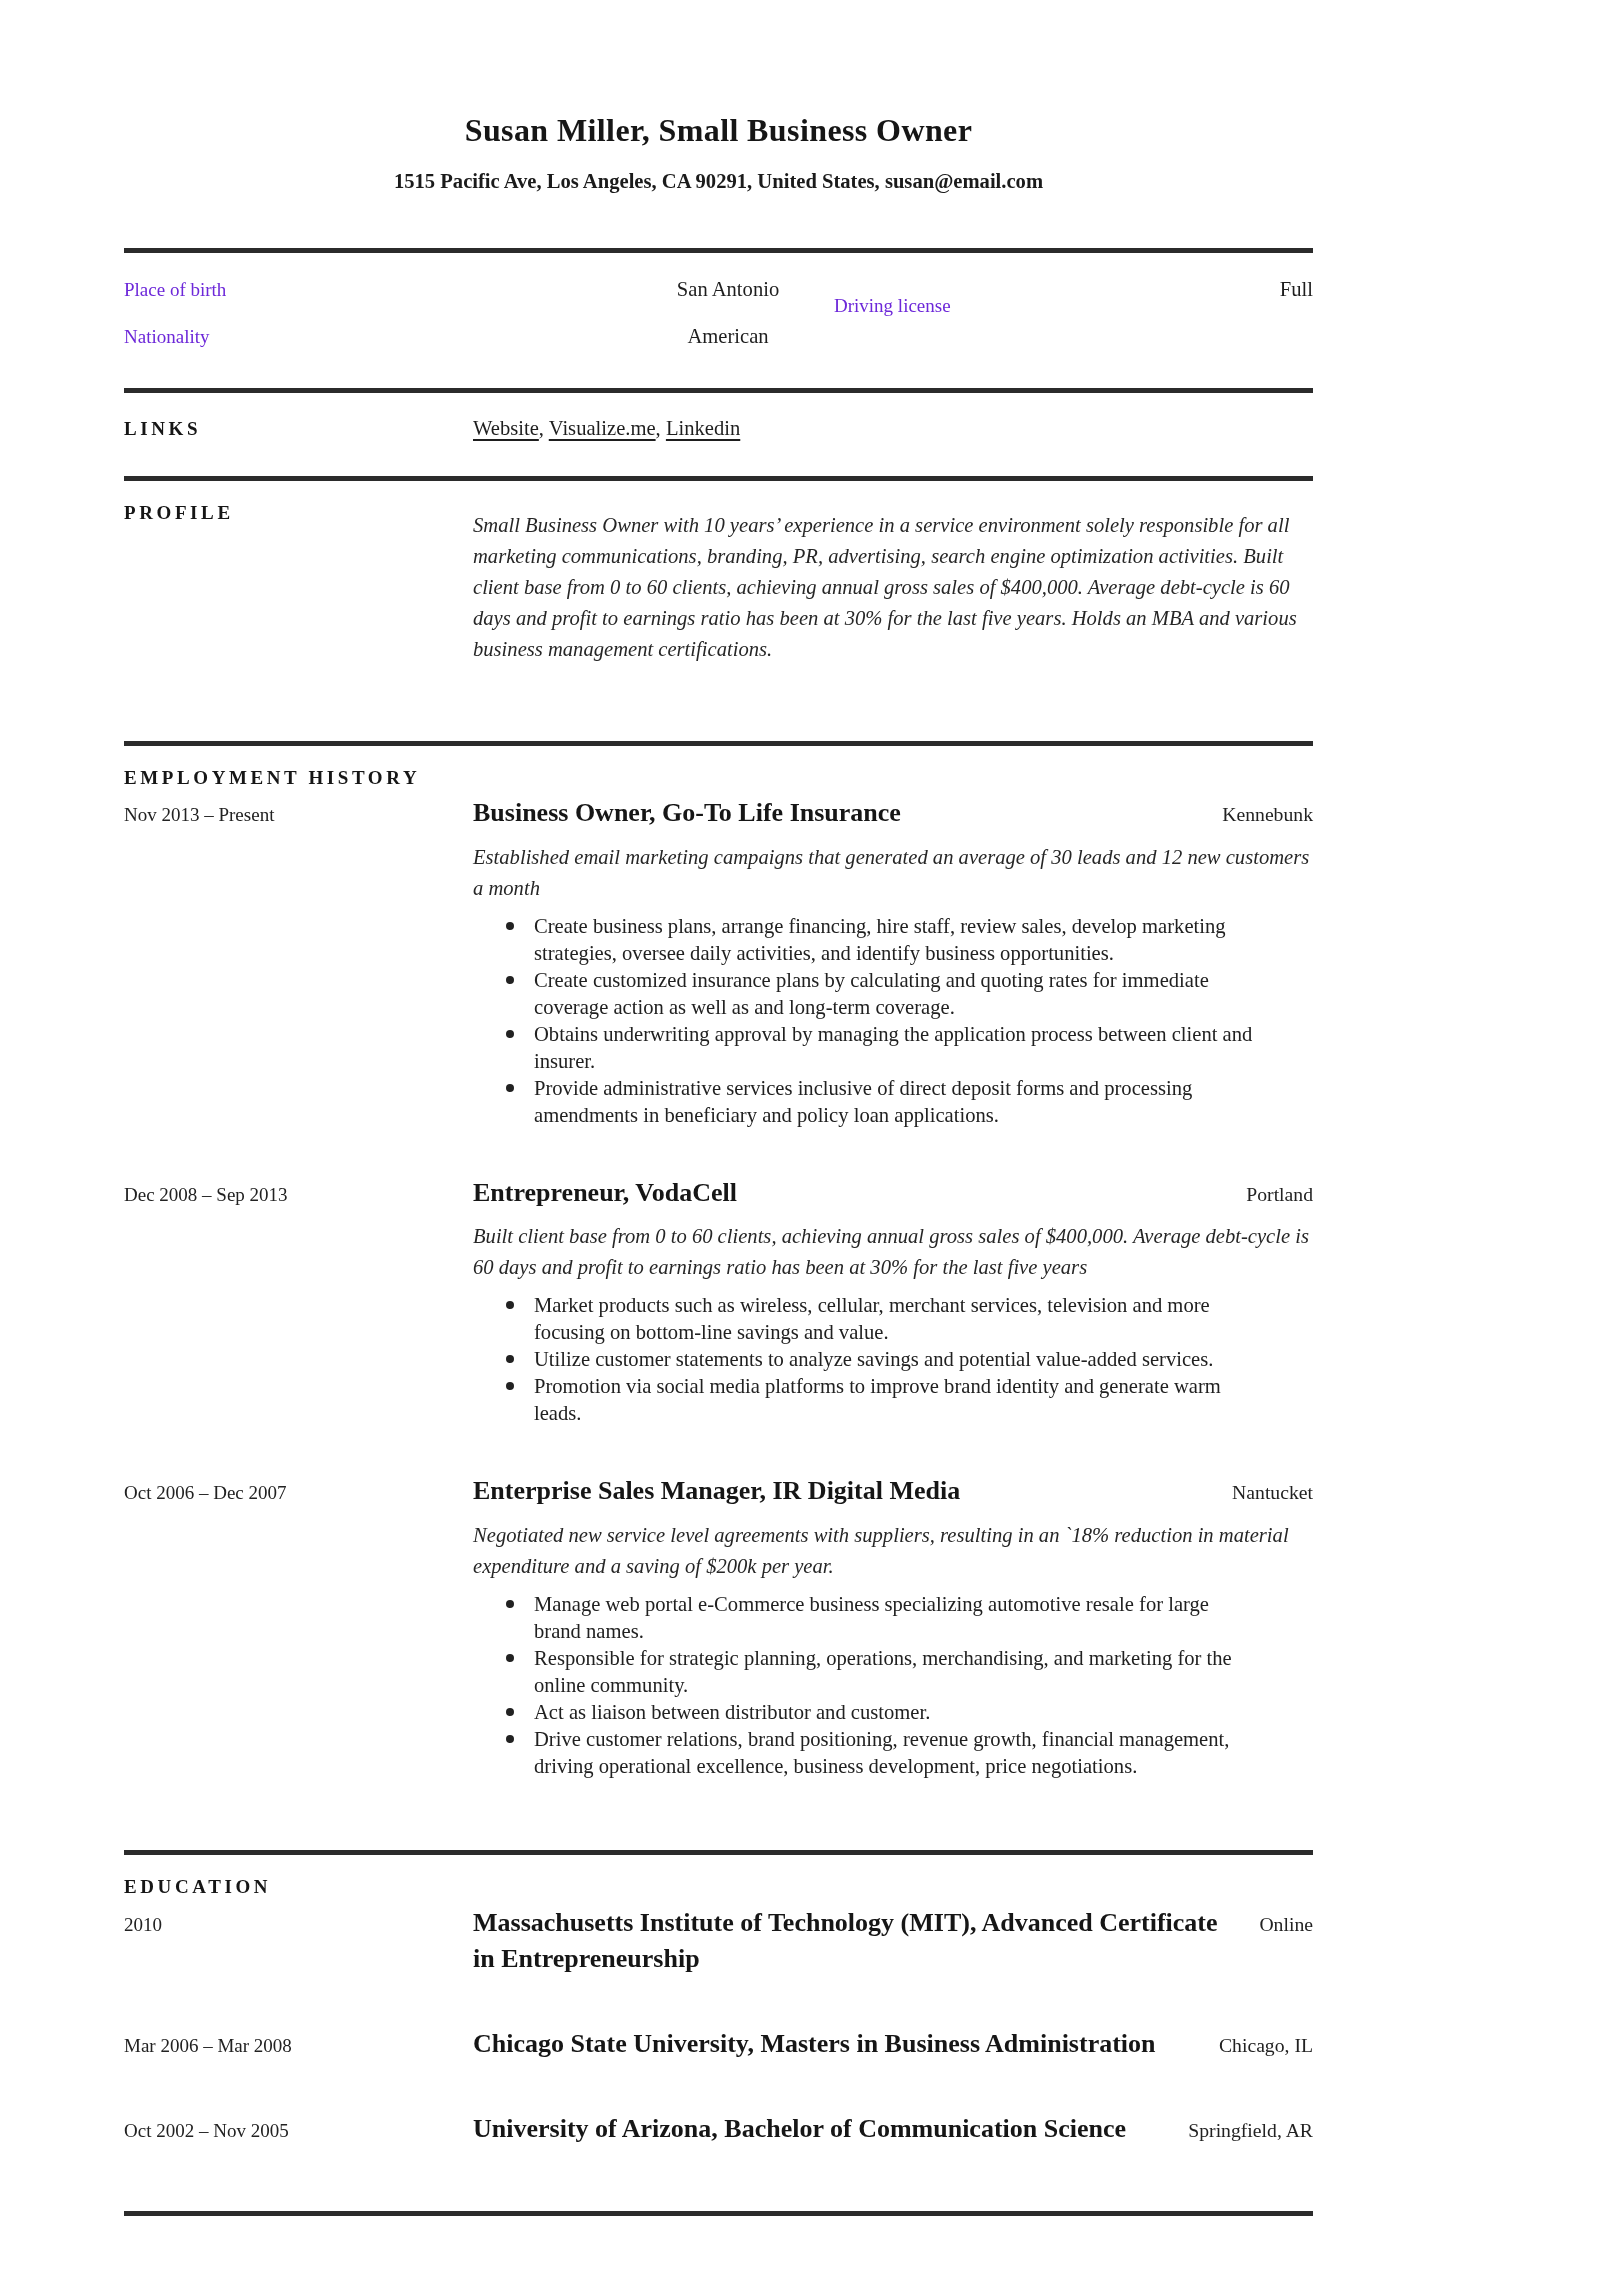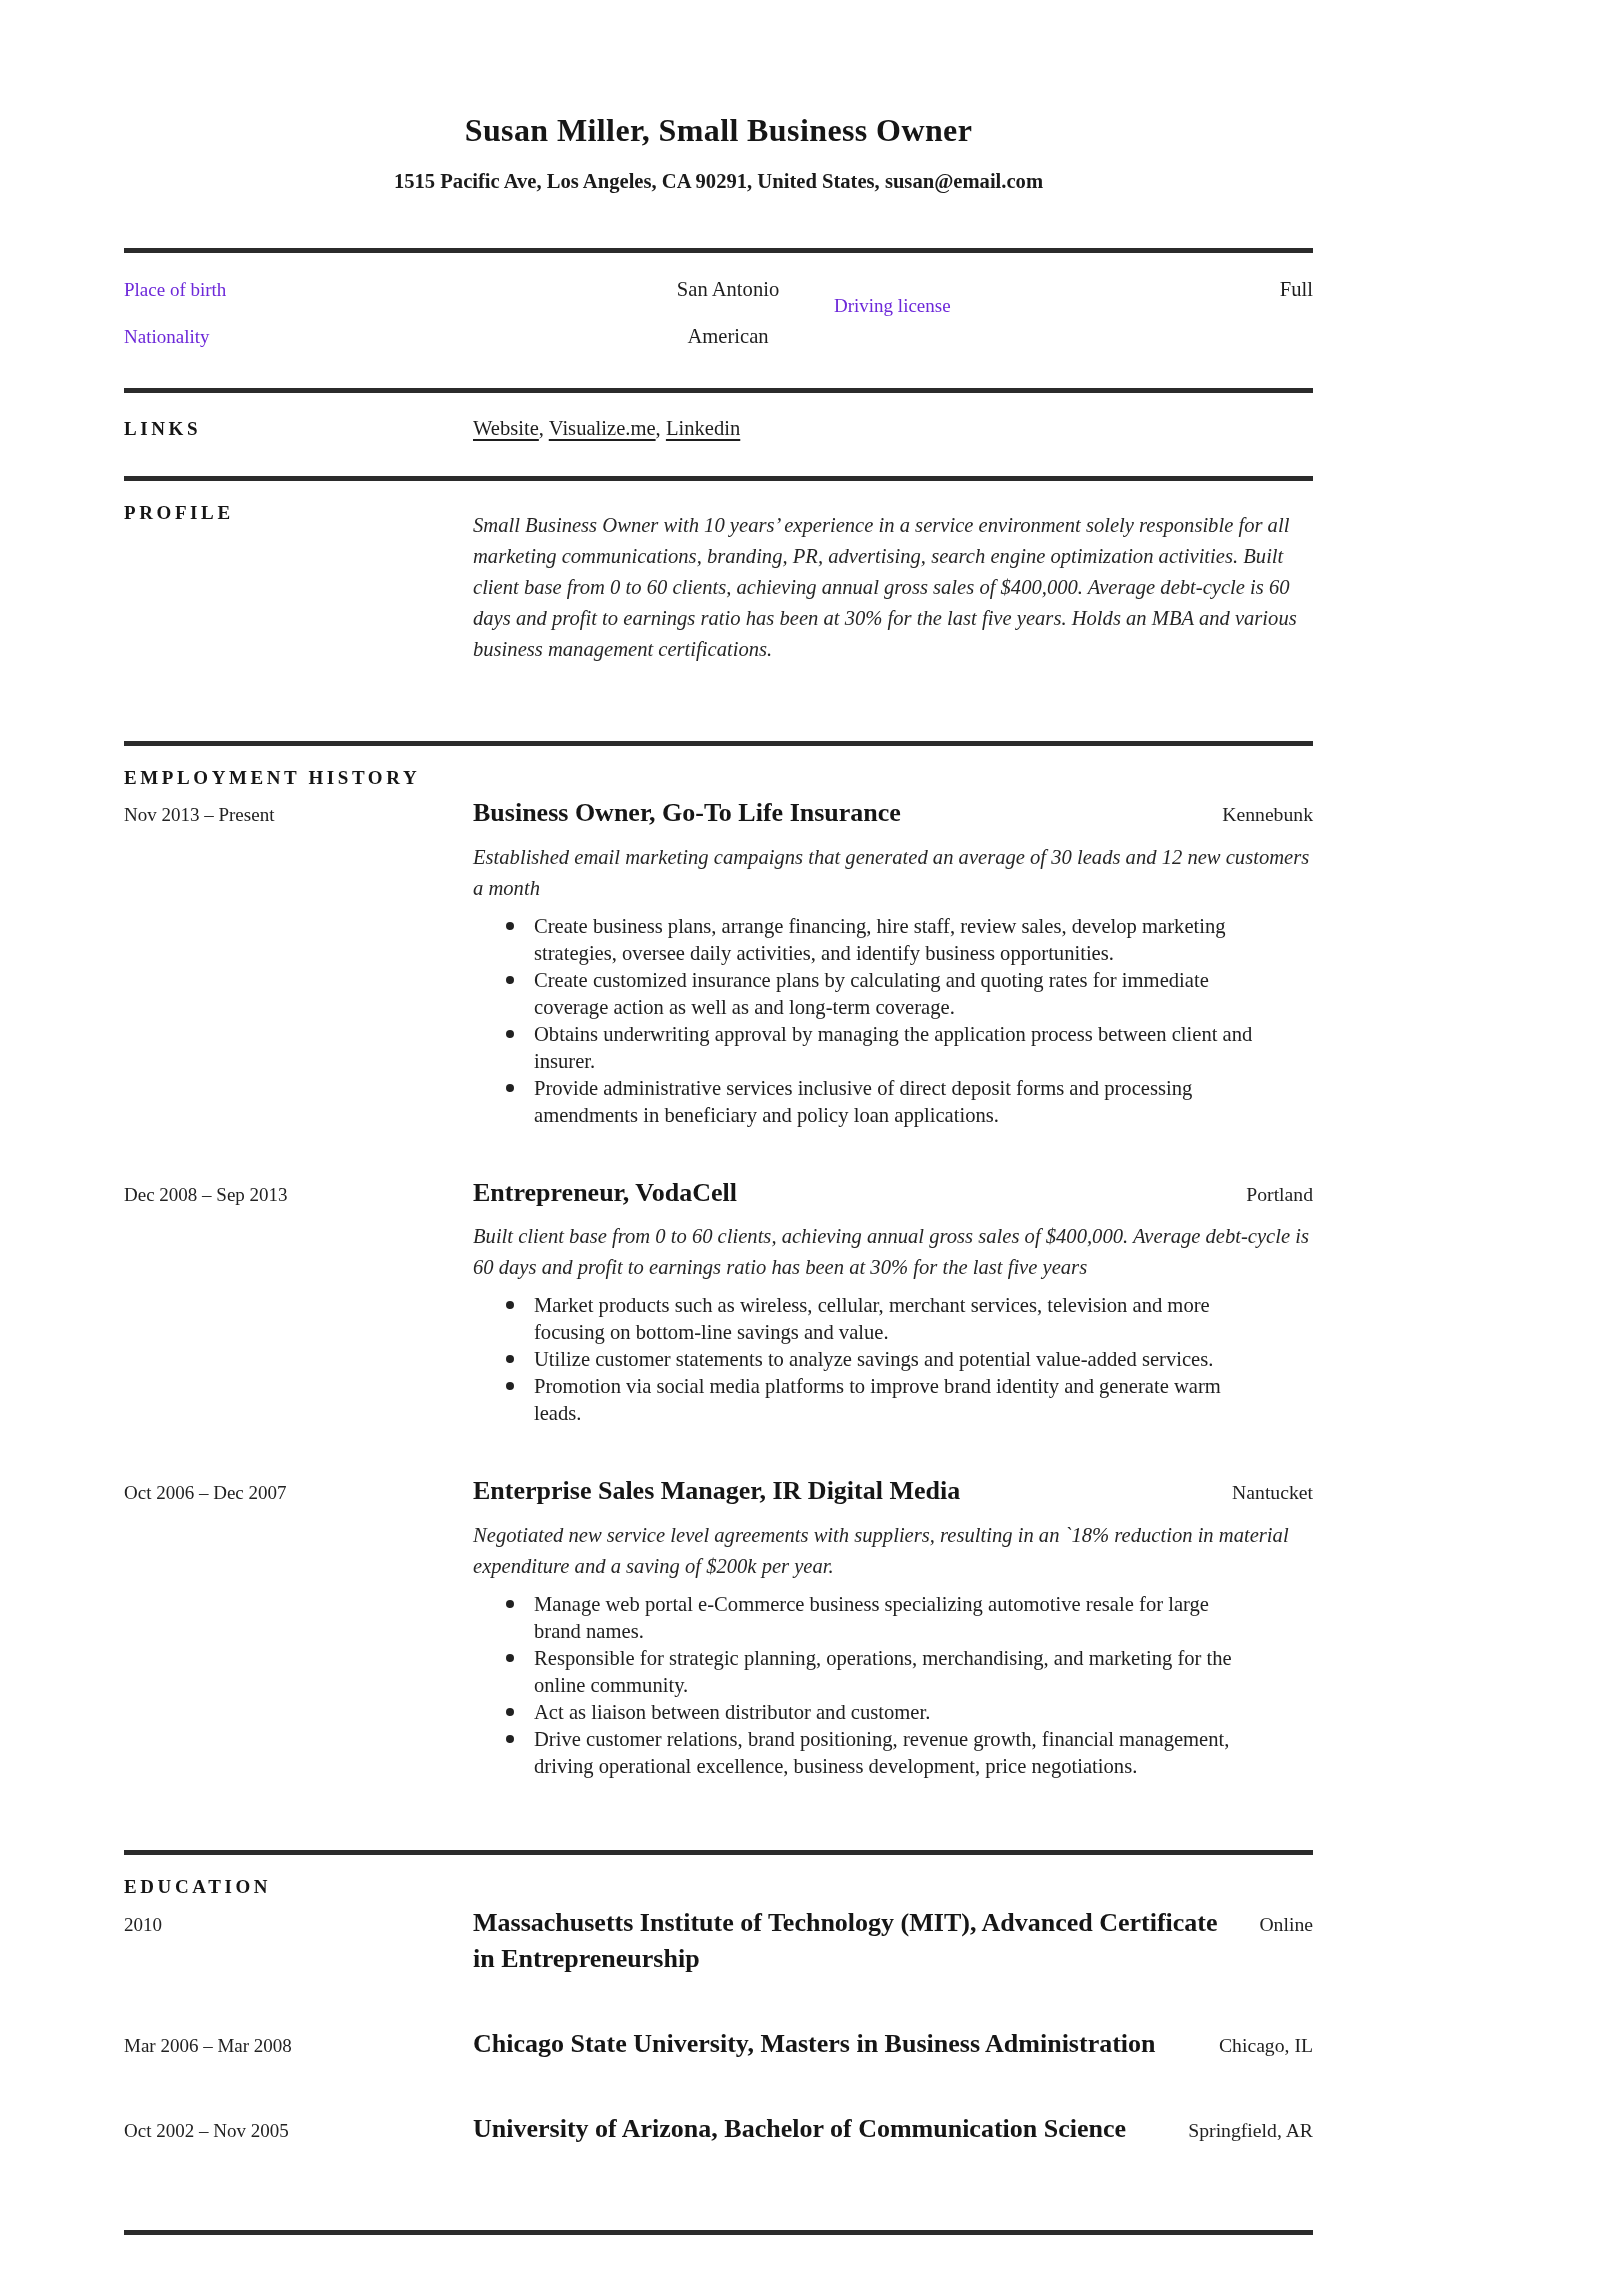--- a/index.html
+++ b/index.html
@@ -49,21 +49,21 @@
   .entry-dates { font-size:19px; line-height:27px; color:#222; }
   .title-row { display:flex; justify-content:space-between; align-items:baseline; }
   .entry-title { font-size:26px; line-height:34px; font-weight:700; color:#161616; max-width:815px; }
   .entry-loc { font-size:19.7px; line-height:25px; color:#222; flex-shrink:0; padding-left:18px; }
   .entry-summary { font-style:italic; font-size:20.6px; line-height:31px; margin-top:11.6px; color:#262626; }
   .bullets { list-style:none; margin-top:9px; }
   .bullets li { position:relative; padding-left:61px; padding-right:56px; font-size:20.6px; line-height:27px; }
   .bullets li::before { content:""; position:absolute; left:33px; top:9px; width:8px; height:8px; border-radius:50%; background:#222; }
 
   .employment-block { padding-bottom:70px; }
-  .education-block { padding-bottom:83px; }
+  .education-block { padding-bottom:64px; }
   .edu-entry + .edu-entry { margin-top:49px; }
   .edu-title { line-height:36px; }
 </style>
 </head>
 <body>
 
 <div class="page">
 
   <div class="header">
     <div class="name">Susan Miller, Small Business Owner</div>

